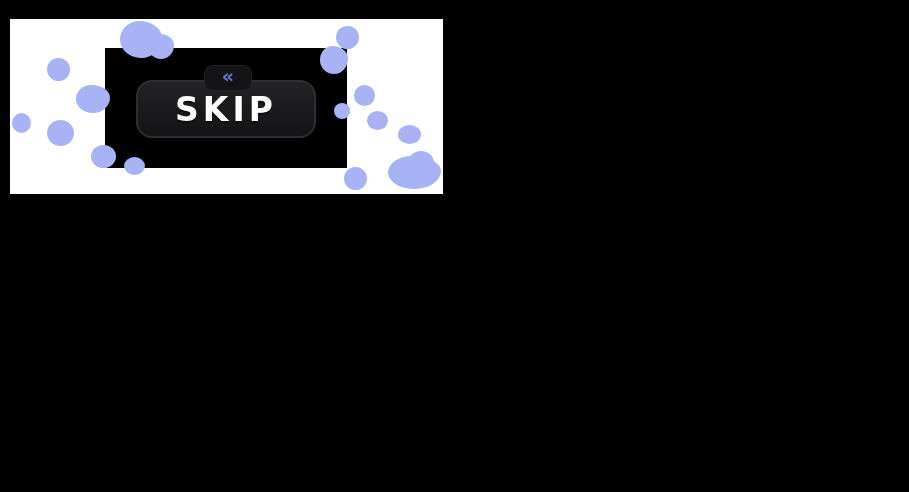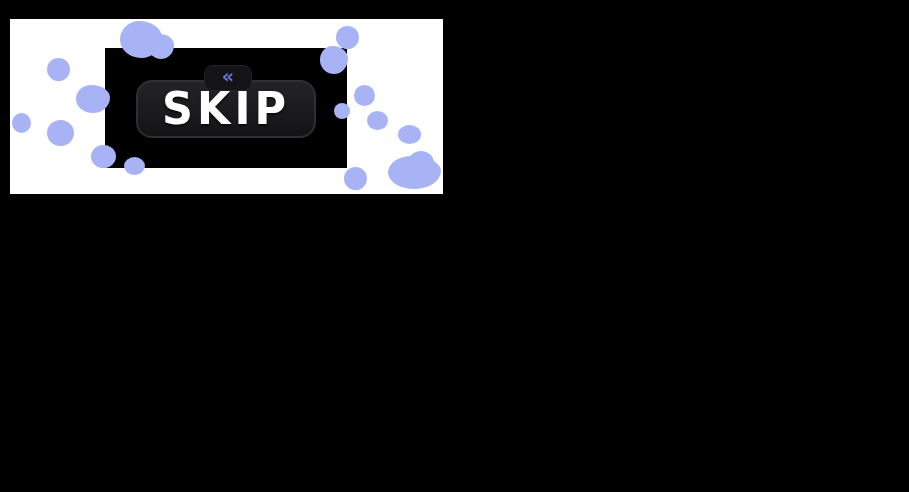--- a/index.html
+++ b/index.html
@@ -45,21 +45,21 @@
     box-sizing: border-box;
     display: flex;
     align-items: center;
     justify-content: center;
     cursor: pointer;
     z-index: 2;
   }
   .skip-label {
     color: #ffffff;
     font-weight: 800;
-    font-size: 43px;
+    font-size: 33px;
     letter-spacing: 4px;
     line-height: 1;
     text-shadow: 0 2px 2px rgba(0,0,0,0.6);
     transform: scaleY(1.02);
     user-select: none;
   }
   .collapse-pill {
     position: absolute;
     left: 99px;
     top: 17px;

